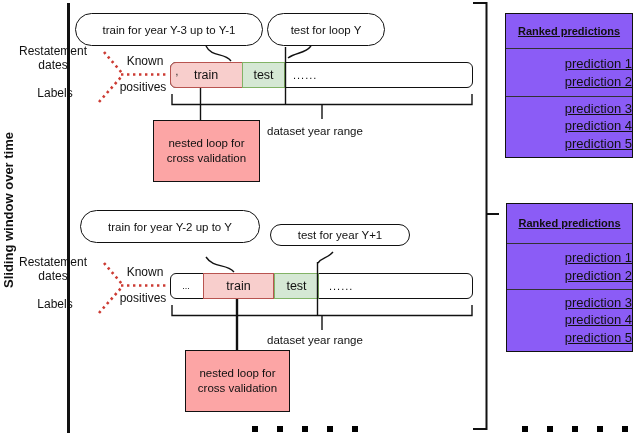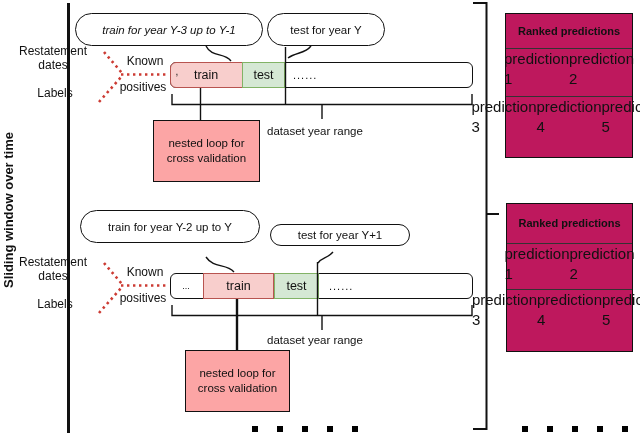--- a/index.html
+++ b/index.html
@@ -29,42 +29,42 @@
   .seg-test{background:var(--test-fill,#d5e8d4);border-color:var(--test-border,#82b366);}
   .pre-mark{position:absolute;left:5px;top:3px;font-size:10px;}
   .bar-rest{position:absolute;top:0;height:23px;display:flex;align-items:center;
             font-size:11px;letter-spacing:1px;}
 
   .range-label{position:absolute;font-size:11.5px;z-index:2;text-align:right;}
   .nested{position:absolute;width:107px;height:62px;border:1.4px solid #111;background:#fca5a5;
           display:flex;flex-direction:column;align-items:center;justify-content:center;
           font-size:11.5px;line-height:1.3;text-align:center;box-sizing:border-box;z-index:2;}
 
-  .pred-box{position:absolute;border:1.6px solid #111;background:#be185d;box-sizing:border-box;z-index:2;}
+  .pred-box{position:absolute;border:1.6px solid #111;background:#8b5cf6;box-sizing:border-box;z-index:2;text-decoration:underline;}
   .pred-box .hdr{font-weight:bold;font-size:11px;line-height:1.3;text-align:center;
                  display:flex;flex-direction:column;justify-content:center;
                  border-bottom:1px solid #333;box-sizing:border-box;}
-  .pred-box .grp{font-size:15px;line-height:1.35;text-align:left;
-                 display:flex;justify-content:center;box-sizing:border-box;}
+  .pred-box .grp{font-size:13px;line-height:1.35;text-align:right;
+                 display:flex;flex-direction:column;justify-content:center;box-sizing:border-box;}
   #pred1{left:505px;top:13px;width:128px;height:145px;}
   #pred1 .hdr{height:35px;}
   #pred1 .g1{height:48px;border-bottom:1px solid #333;}
   #pred1 .g2{height:58px;}
   #pred2{left:506px;top:203px;width:127px;height:149px;}
   #pred2 .hdr{height:40px;}
   #pred2 .g1{height:46px;border-bottom:1px solid #333;}
   #pred2 .g2{height:60px;}
 
   .sq-row{position:absolute;display:flex;gap:19px;z-index:2;}
   .sq-row span{width:6px;height:6px;background:#000;display:block;}
   #sq-left{left:252px;top:426px;}
   #sq-right{left:522px;top:426px;}
 
   
-  .w1 .bubble-train{left:75px;top:13px;width:188px;height:33px;font-style:italic;}
+  .w1 .bubble-train{left:75px;top:13px;width:188px;height:33px;}
   .w1 .bubble-test{left:267px;top:13px;width:118px;height:33px;}
   .w1 .restatement{left:4px;top:45px;width:98px;}
   .w1 .labels-label{left:20px;top:87px;width:70px;}
   .w1 .known{left:121px;top:55px;width:48px;}
   .w1 .positives{left:112px;top:81px;width:62px;}
   .w1 .bar{left:170px;top:62px;}
   .w1 .seg-train{left:-1.4px;width:73px;border-radius:6px 0 0 6px;}
   .w1 .seg-test{left:71px;width:43px;}
   .w1 .bar-rest{left:122px;}
   .w1 .range-label{left:267px;top:125px;}
@@ -110,21 +110,21 @@
     <path class="ln" d="M172,305 L172,315.5 L472,315.5 L472,305"></path>
     <line class="ln" x1="322" y1="315.5" x2="322" y2="330"></line>
     <line class="ln thick" x1="237" y1="299" x2="237" y2="351"></line>
 
     <path class="ln" style="stroke-width:2" d="M473,3 L486.5,3 L486.5,429 L473,429"></path>
     <line class="ln" style="stroke-width:2" x1="486.5" y1="214" x2="499" y2="214"></line>
   </svg>
 
   <div class="w1">
     <div class="bubble bubble-train">train for year Y-3 up to Y-1</div>
-    <div class="bubble bubble-test">test for year Y</div>
+    <div class="bubble bubble-test">test for loop Y</div>
     <div class="side-label restatement">
       <span style="display:block">Restatement</span>
       <span style="display:block">dates</span>
     </div>
     <div class="side-label labels-label">Labels</div>
     <div class="side-label known">Known</div>
     <div class="side-label positives">positives</div>
     <div class="bar">
       <div class="seg seg-train">
         <span class="pre-mark">,</span>

